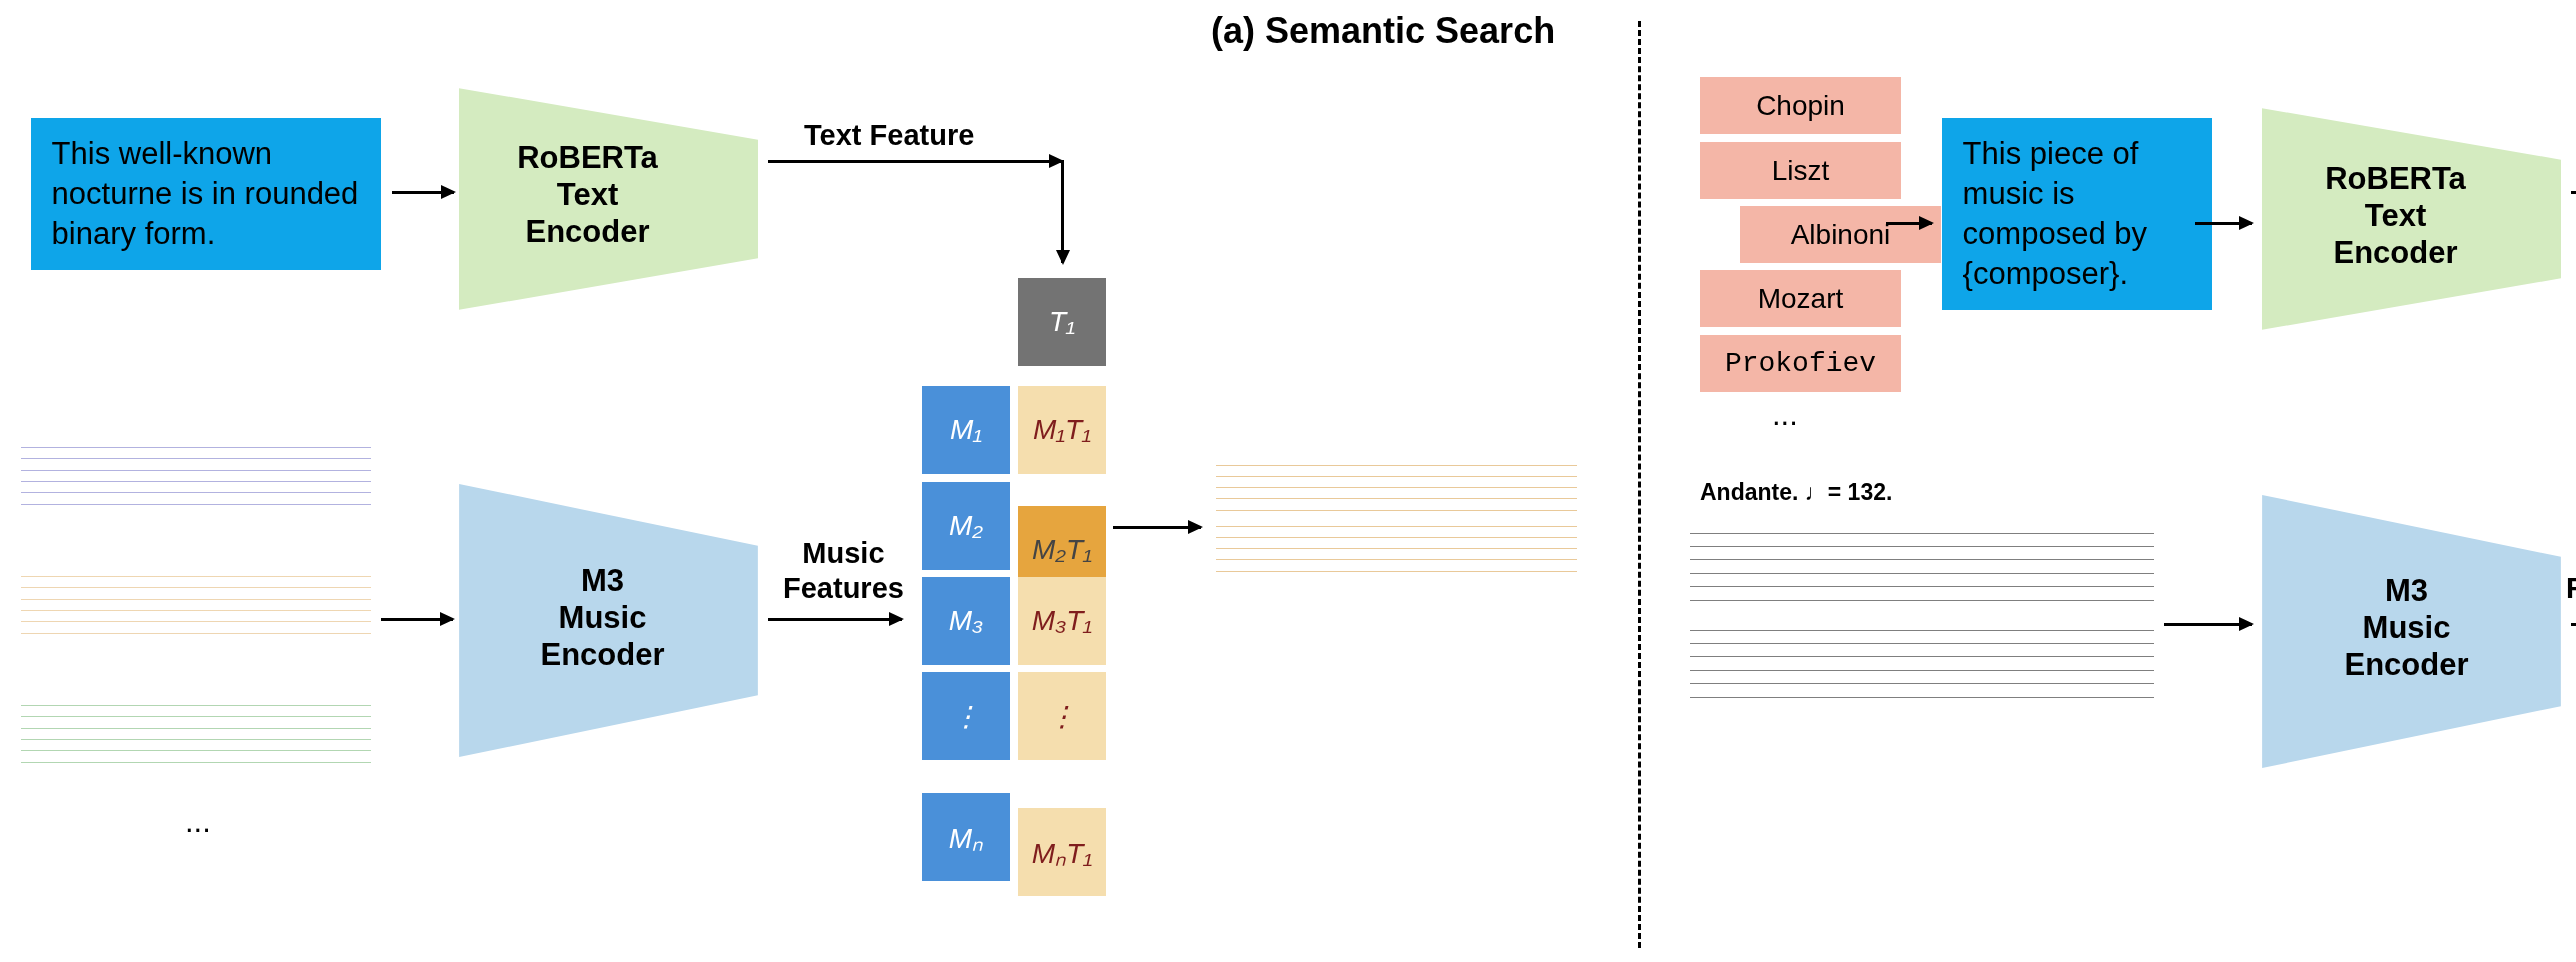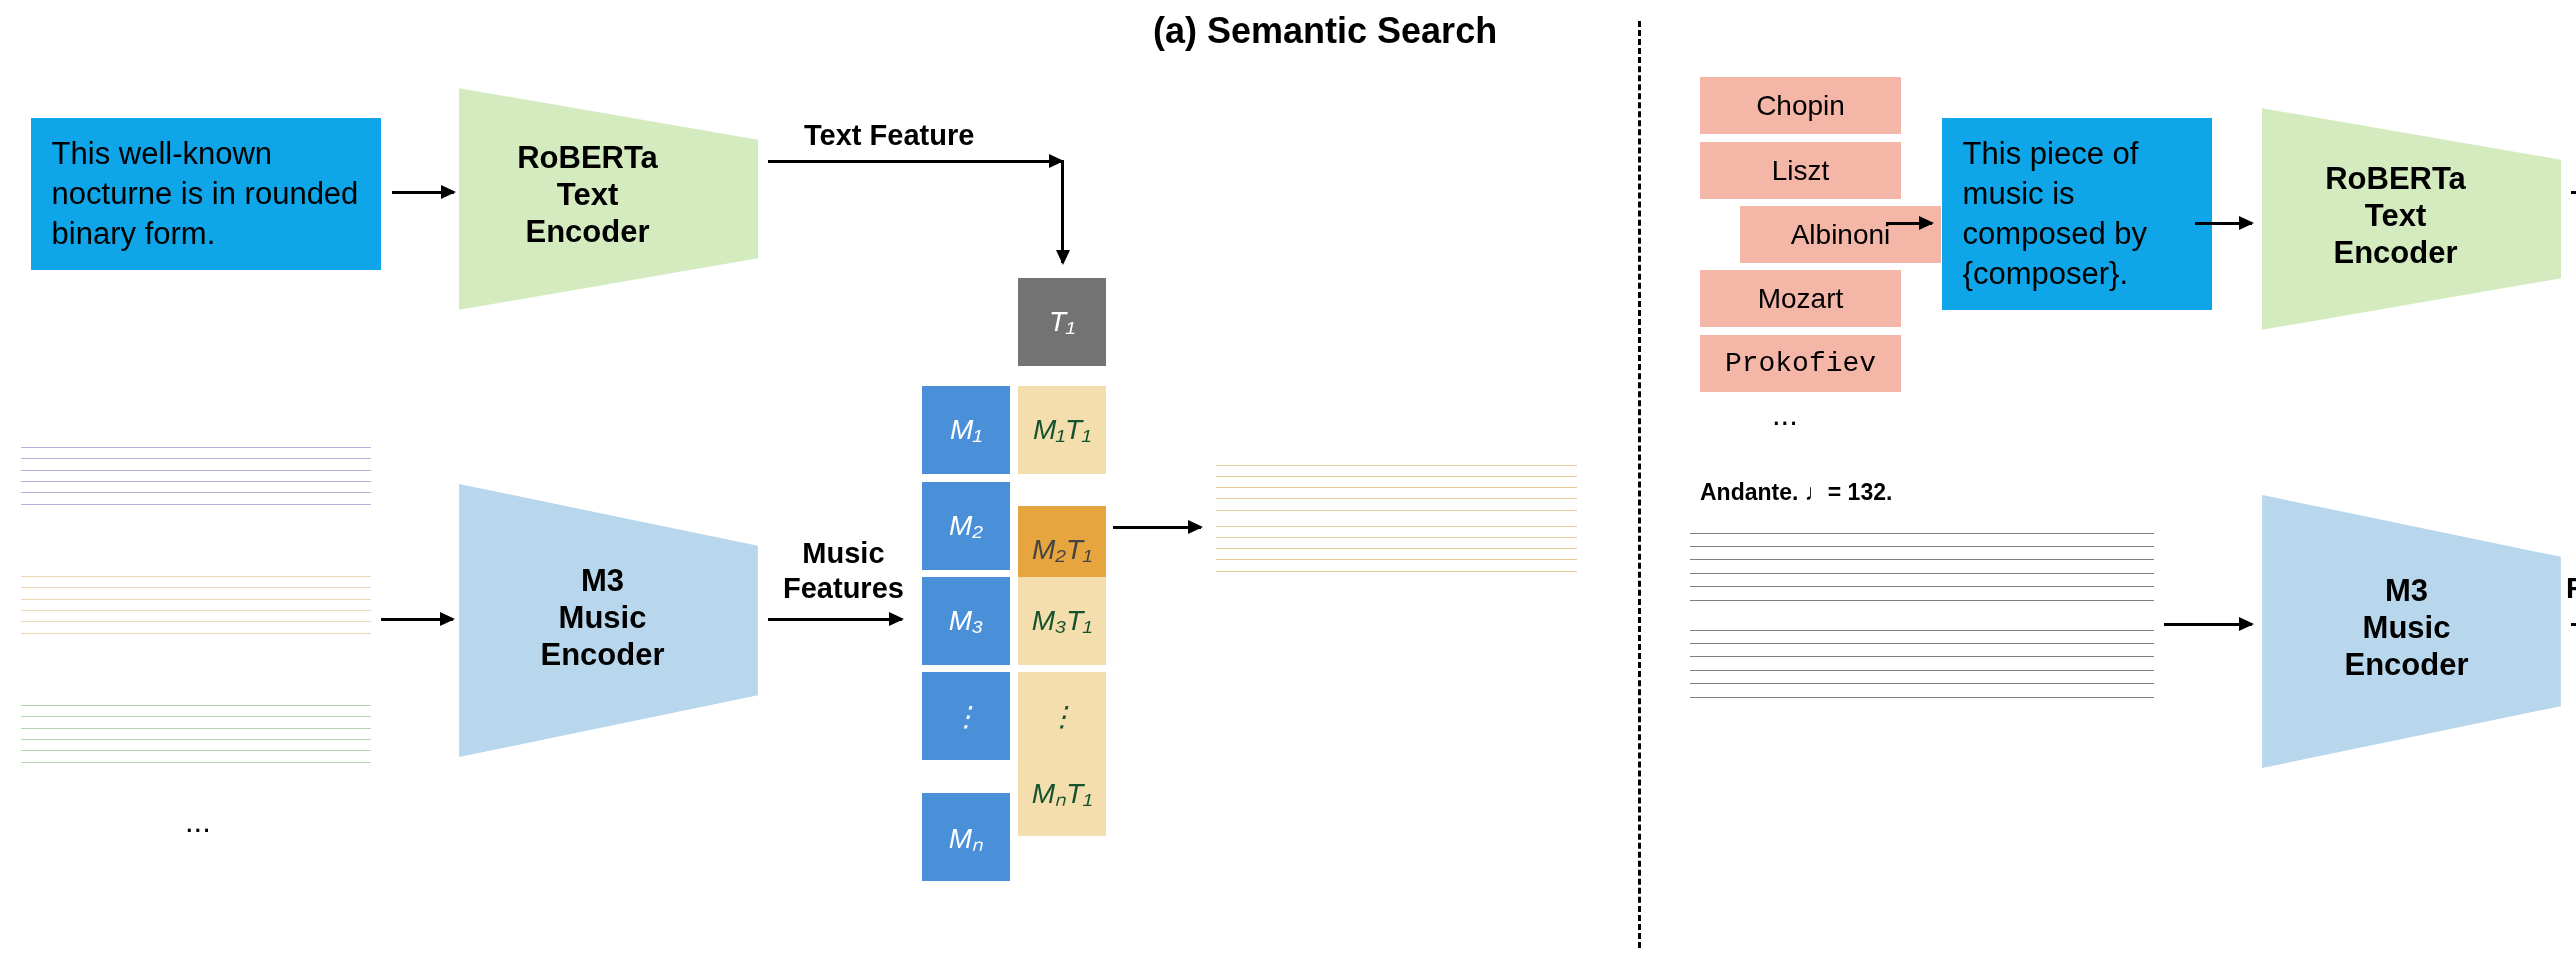--- a/index.html
+++ b/index.html
@@ -53,21 +53,21 @@
     height: 88px;
     display: flex;
     align-items: center;
     justify-content: center;
     font-style: italic;
     font-size: 28px;
     color: #fff;
   }
   .cell.blue { background: #4a90d9; }
   .cell.green { background: #737373; }
-  .cell.yellow { background: #f5deae; color: #14532d; }
+  .cell.yellow { background: #f5deae; color: #7f1d1d; }
   .cell.orange { background: #e6a53e; color: #444; }
   .arrow {
     position: absolute;
     height: 0;
     border-top: 3.1px solid #000;
   }
   .arrow::after {
     content: '';
     position: absolute;
     right: -2.1px;
@@ -130,21 +130,21 @@
     height: 57px;
     display: flex;
     align-items: center;
     justify-content: center;
     font-size: 28px;
   }
 </style>
 </head>
 <body>
 
-<div class="panel-title" style="left:1153px; top:10.3px;">(a) Semantic Search</div>
+<div class="panel-title" style="left:1211px; top:10.3px;">(a) Semantic Search</div>
 
 <div class="divider"></div>
 
 <div class="text-box" style="left:31px; top:118px; width:350px;">This well-known nocturne is in rounded binary form.</div>
 
 <div class="arrow" style="left:392px; top:191px; width:62px;"></div>
 
 <svg class="trap" style="left:459px; top:88px;" width="299" height="222" viewBox="0 0 580 430">
   <polygon points="0,0 580,100 580,330 0,430" fill="#d4ebc0" stroke="none"></polygon>
 </svg>
@@ -177,21 +177,21 @@
 <div class="cell blue" style="left:922px; top:386px;">M₁</div>
 <div class="cell blue" style="left:922px; top:482px;">M₂</div>
 <div class="cell blue" style="left:922px; top:577px;">M₃</div>
 <div class="cell blue" style="left:922px; top:672px; color:#fff;">⋮</div>
 <div class="cell blue" style="left:922px; top:793px;">Mₙ</div>
 
 <div class="cell yellow" style="left:1018px; top:386px;">M₁T₁</div>
 <div class="cell orange" style="left:1018px; top:482px;margin-top:24px;">M₂T₁</div>
 <div class="cell yellow" style="left:1018px; top:577px;">M₃T₁</div>
 <div class="cell yellow" style="left:1018px; top:672px;">⋮</div>
-<div class="cell yellow" style="left:1018px; top:748px;">MₙT₁</div>
+<div class="cell yellow" style="left:1018px; top:808px;">MₙT₁</div>
 
 <div class="arrow" style="left:1113px; top:526px; width:88px;"></div>
 <div class="score-orange" style="left:1216px; top:448px;"></div>
 
 <div class="composer-item" style="left:1700px; top:77px;">Chopin</div>
 <div class="composer-item" style="left:1700px; top:142px;">Liszt</div>
 <div class="composer-item" style="left:1700px; top:206px;margin-left:40px;">Albinoni</div>
 <div class="composer-item" style="left:1700px; top:270px;">Mozart</div>
 <div class="composer-item" style="left:1700px; top:335px;font-family:Liberation Mono, monospace;">Prokofiev</div>
 <div class="ellipsis" style="left:1772px; top:397px;">...</div>

